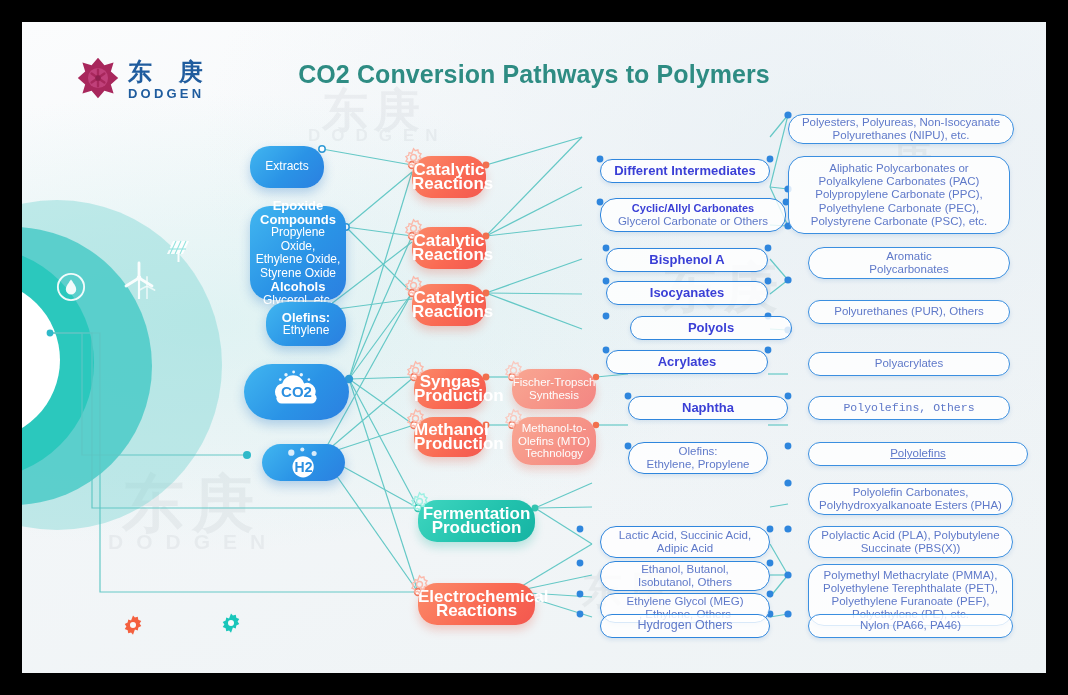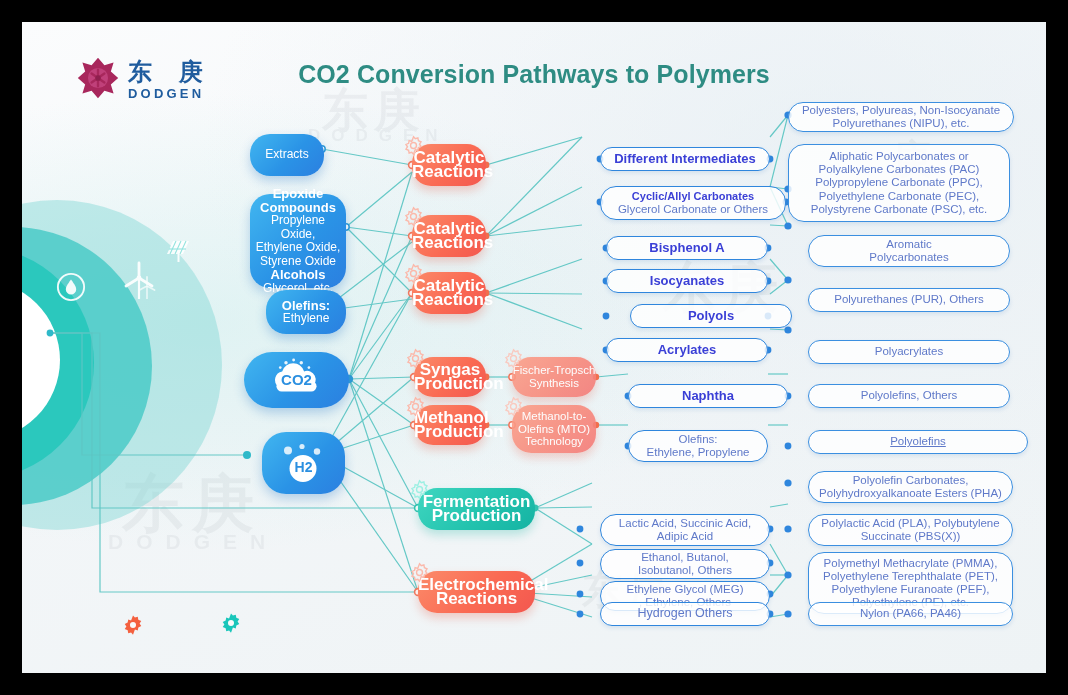--- a/index.html
+++ b/index.html
@@ -45,21 +45,21 @@
   #logo .mark{position:absolute;left:16px;top:6px;width:44px;height:44px;}
   #logo .cn{position:absolute;left:68px;top:6px;color:#1f5c9e;font-size:24px;font-weight:bold;letter-spacing:10px;}
   #logo .en{position:absolute;left:68px;top:36px;color:#1f5c9e;font-size:13px;font-weight:bold;letter-spacing:3.2px;}
 
   
   #links{position:absolute;left:0;top:0;width:1024px;height:651px;}
 
   
   .node{
     position:absolute; box-sizing:border-box; display:flex;
-    align-items:center; justify-content:center; text-align:center;
+    align-items:center; justify-content:center; text-align:center;margin-top:12px;
   }
   .node .lines{width:100%;}
   .ttl{font-weight:bold;display:block;}
   .sub{display:block;font-weight:normal;}
 
   
   .feed{
     border-radius:20px; color:#fff; font-size:12px; line-height:13.5px;
     background:linear-gradient(135deg,#41b6f0 0%,#2a93e6 55%,#2b7fe0 100%);
     box-shadow:0 5px 11px rgba(40,120,200,.30);
@@ -329,21 +329,21 @@
         </g>
         <path d="M36 36 a9 9 0 0 1 4-16 a12 12 0 0 1 23 0 a9 9 0 0 1 8 16 Z" fill="#ffffff"></path>
         <rect x="34" y="30" width="42" height="11" rx="5.5" fill="#ffffff"></rect>
       </svg>
     </div>
     <div class="lines" style="position:relative;z-index:2;">
       <span class="ttl" style="color:#2b8fe0;font-size:15px;">CO2</span>
     </div>
   </div>
 
-  <div class="node feed" style="left:240px;top:410px;width:83px;height:62px;border-radius:24px;">
+  <div class="node feed" style="left:240px;top:410px;width:83px;height:37px;border-radius:24px;">
     <div class="mol" style="left:0;top:0;width:100%;height:100%;">
       <svg viewBox="0 0 83 47" style="width:100%;height:100%;">
         <g fill="#ffffff" opacity=".82">
           <circle cx="26" cy="11" r="4"></circle>
             <circle cx="40" cy="7" r="2.6"></circle>
             <circle cx="55" cy="12" r="3.2"></circle>
         </g>
         <circle cx="41" cy="29" r="13.5" fill="#ffffff"></circle>
       </svg>
     </div>
@@ -508,21 +508,21 @@
   </div>
 
   <div class="node outl prod" style="left:786px;top:266px;width:202px;height:24px;">
     <div class="lines"><span>Polyurethanes (PUR), Others</span></div>
   </div>
 
   <div class="node outl prod" style="left:786px;top:318px;width:202px;height:24px;">
     <div class="lines"><span>Polyacrylates</span></div>
   </div>
 
-  <div class="node outl prod" style="left:786px;top:362px;width:202px;height:24px;">
+  <div class="node outl prod" style="left:786px;top:362px;width:202px;height:24px;font-family:Liberation Mono, monospace;">
     <div class="lines"><span>Polyolefins, Others</span></div>
   </div>
 
   <div class="node outl prod" style="left:786px;top:408px;width:220px;height:24px;text-decoration:underline;">
     <div class="lines"><span>Polyolefins</span></div>
   </div>
 
   <div class="node outl prod" style="left:786px;top:449px;width:205px;height:32px;">
     <div class="lines"><span style="white-space:pre-line;" id="b-pr7">Polyolefin Carbonates,
 Polyhydroxyalkanoate Esters (PHA)</span></div>

